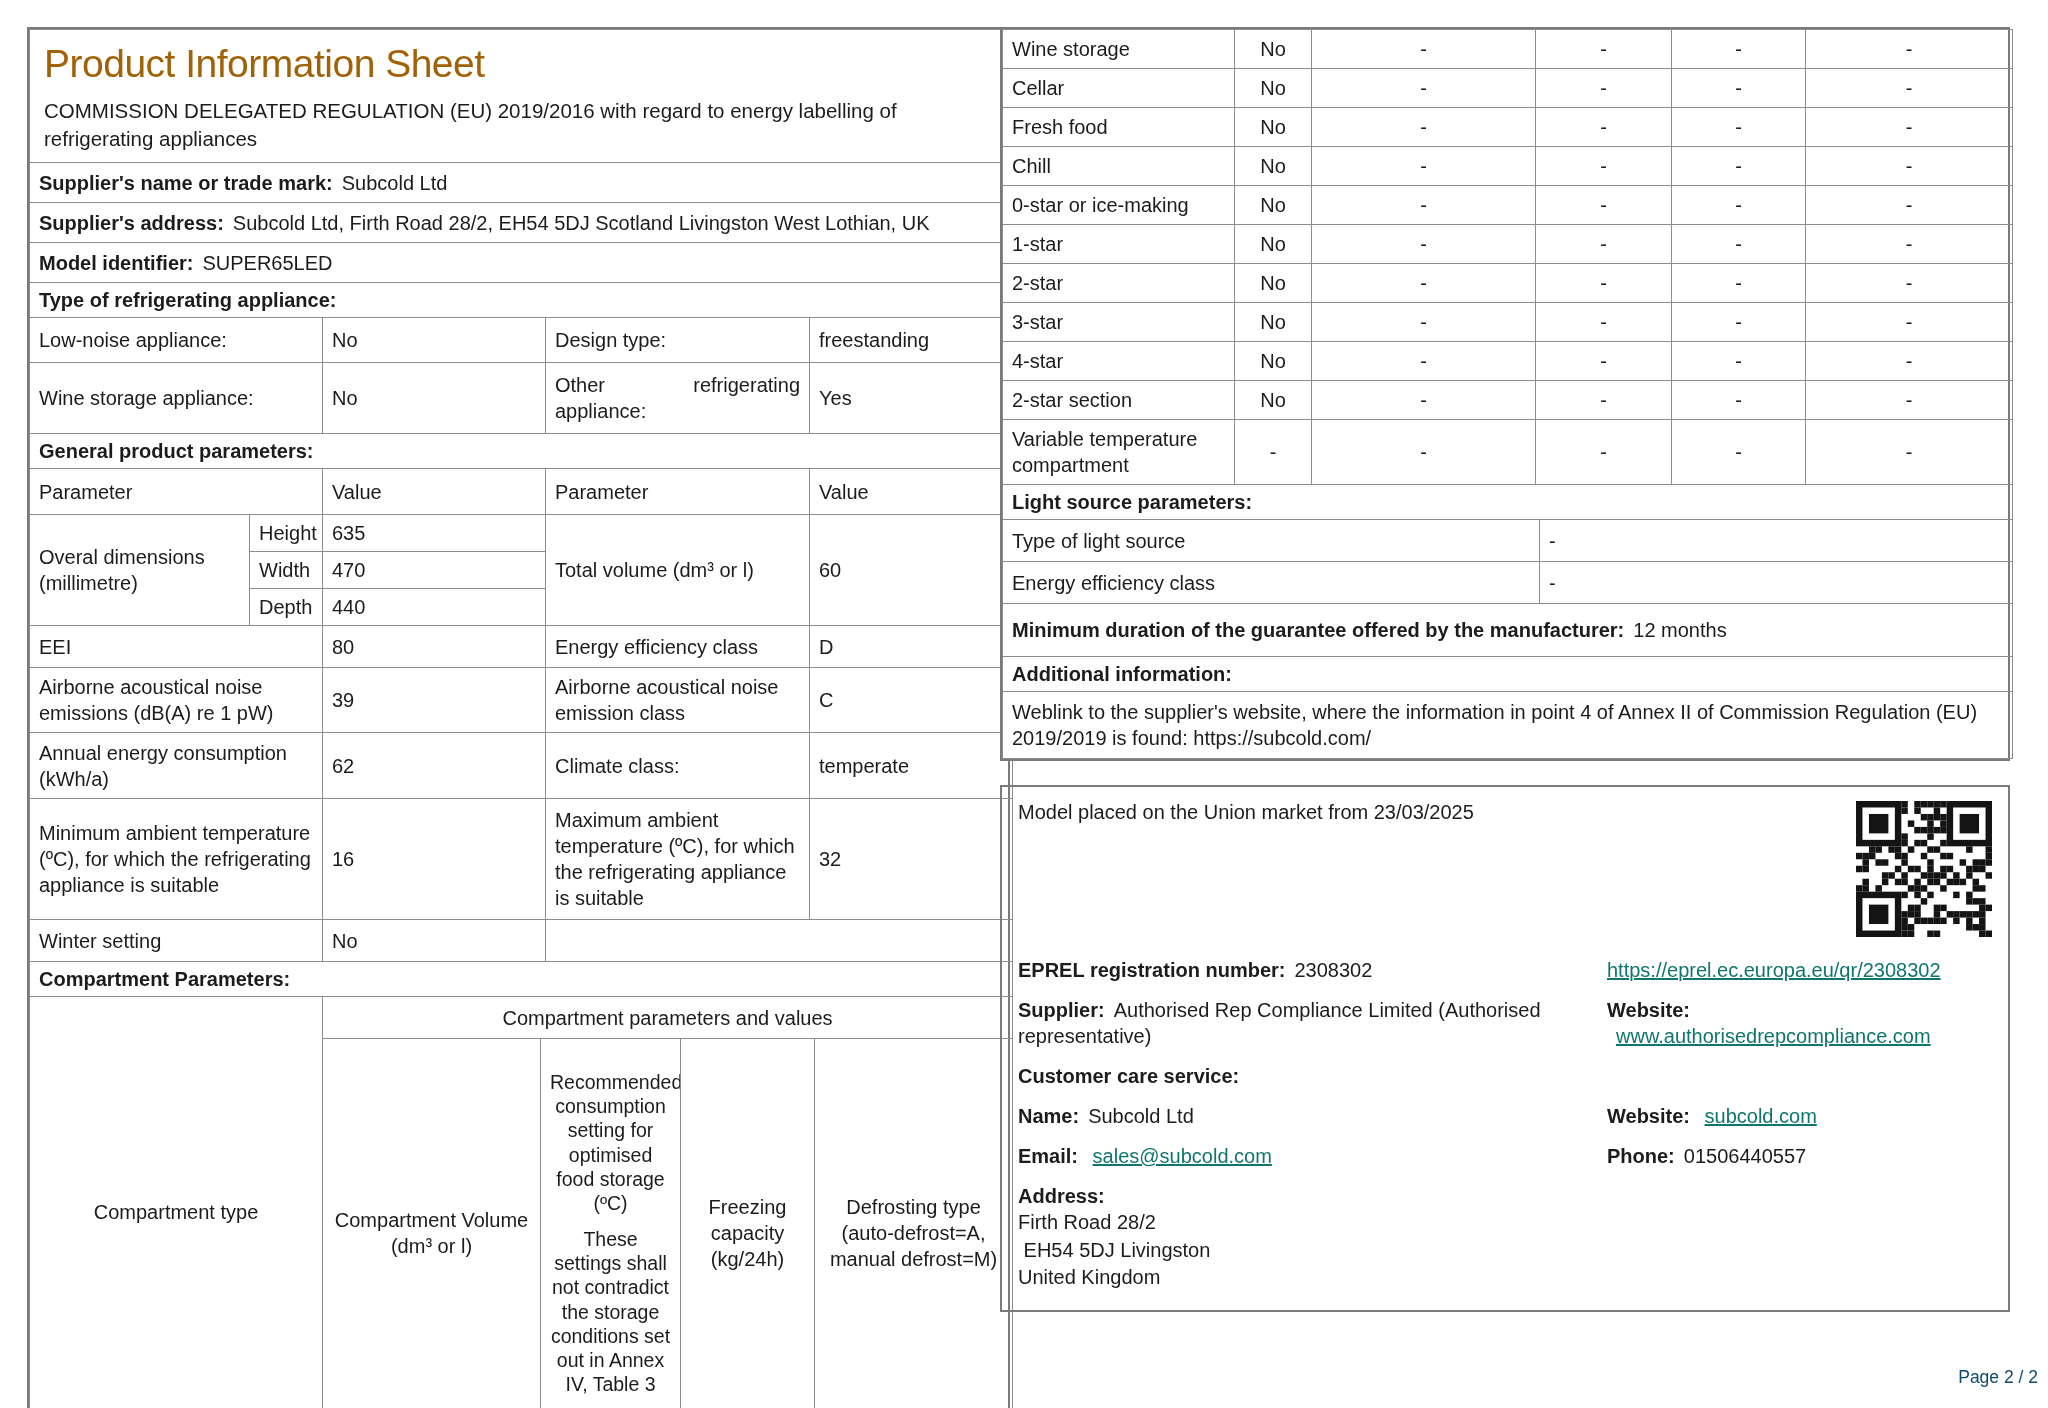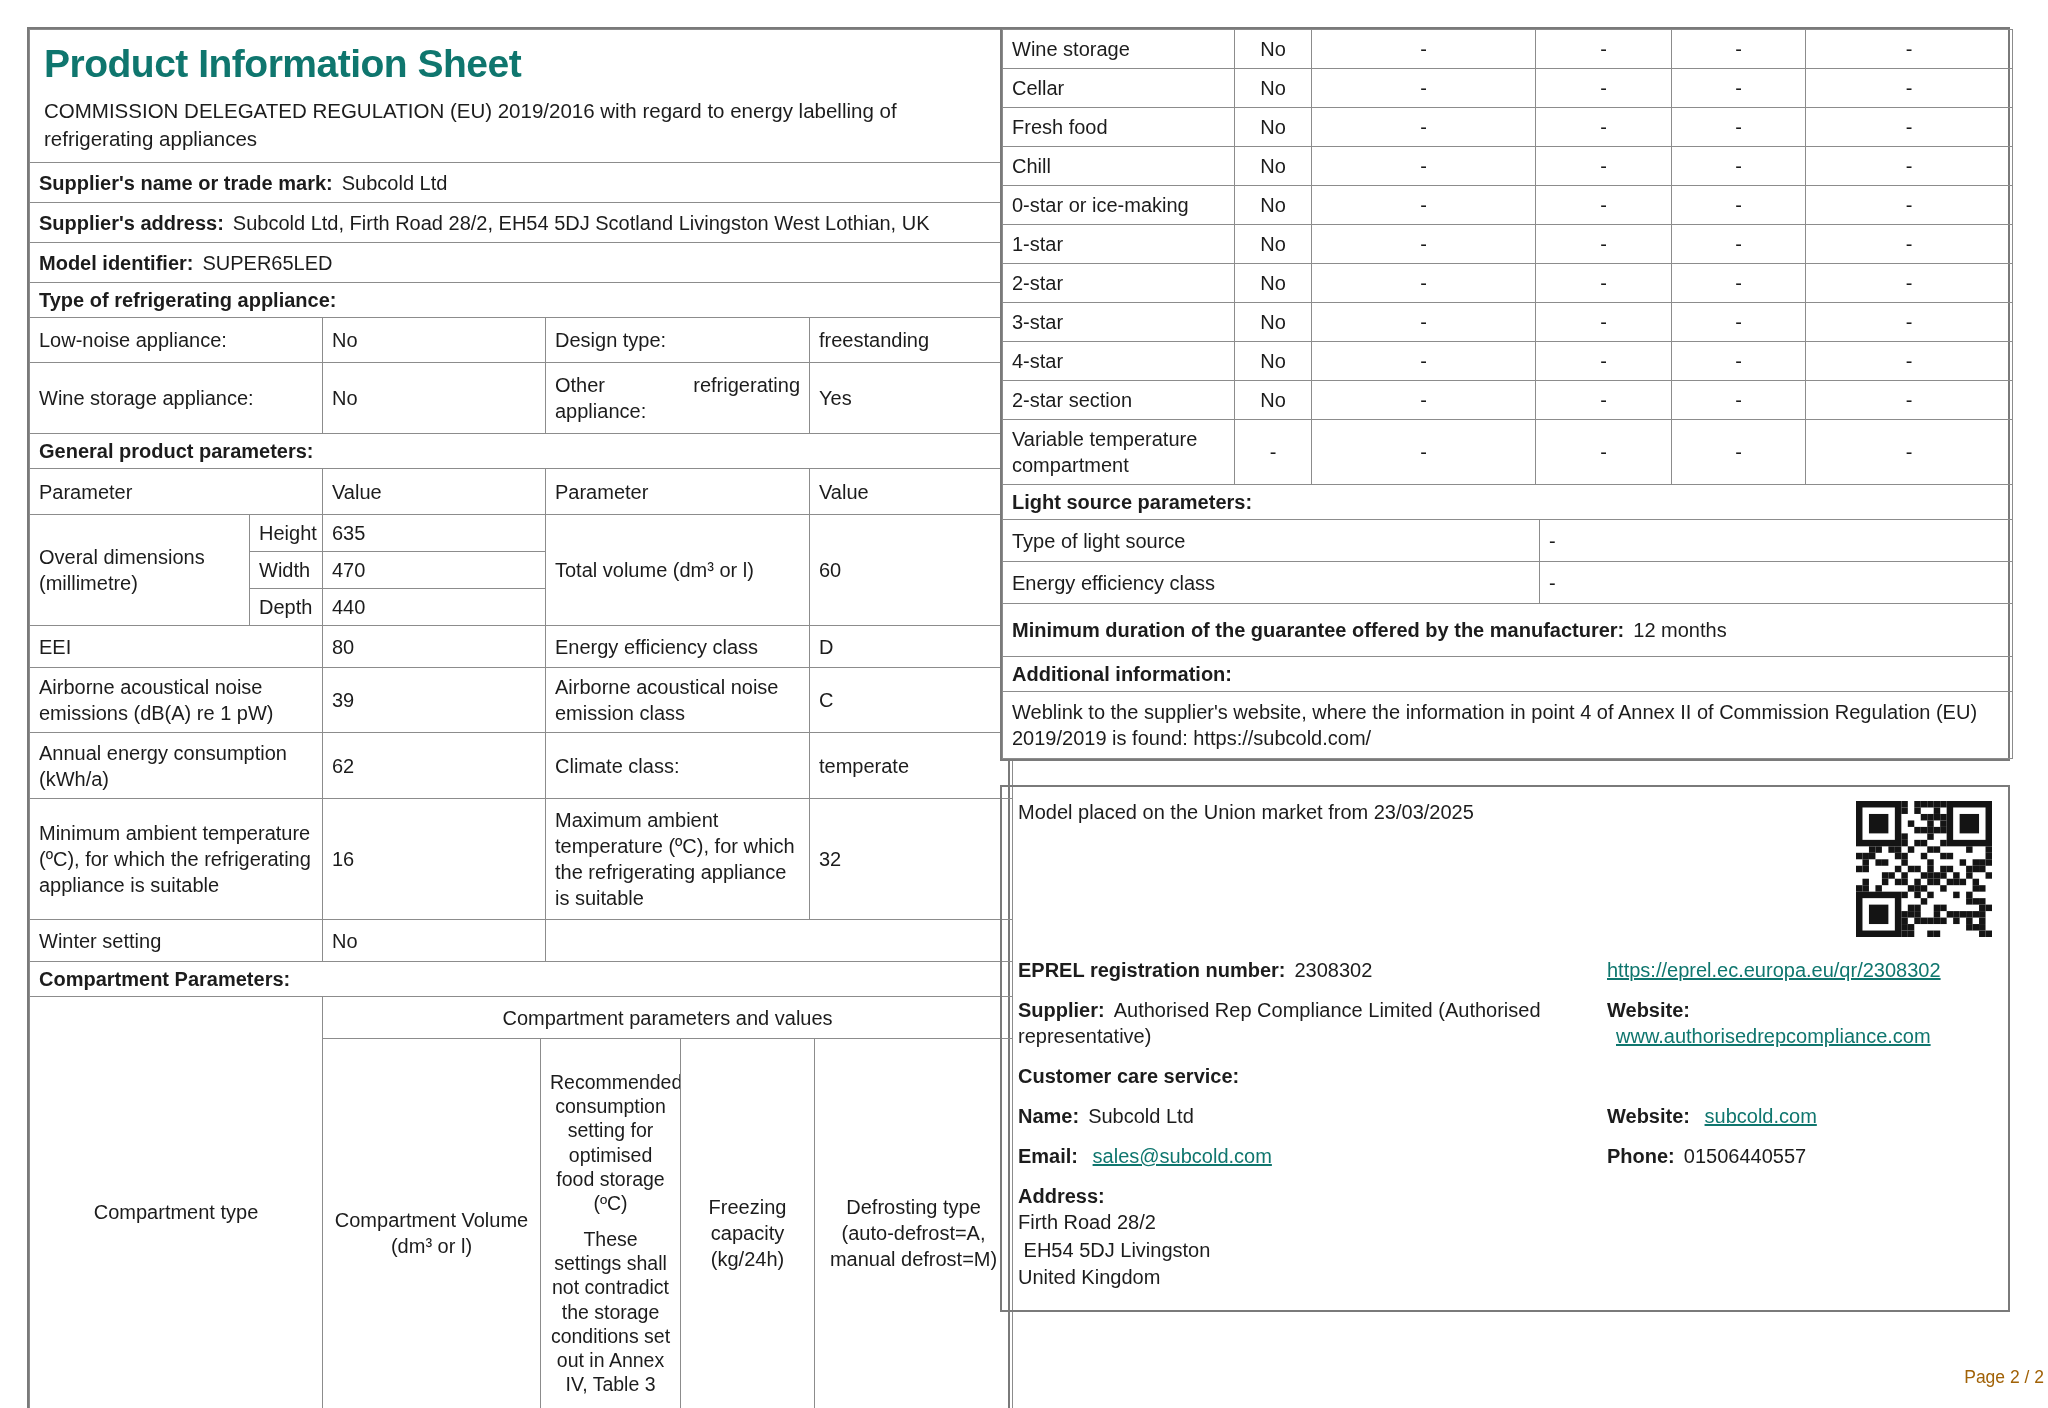--- a/index.html
+++ b/index.html
@@ -14,21 +14,21 @@
   table.t{border-collapse:collapse;table-layout:fixed;width:100%;margin-top:-1px;}
   table.t:first-child{margin-top:0;}
   table.t td{border:1px solid #8c8c8c;padding:4px 9px;vertical-align:middle;overflow:hidden;}
   td.section{vertical-align:top;padding:8px 9px 20px 9px;font-weight:700;}
   .b{font-weight:700;}
   .center{text-align:center;}
   .justify{text-align:justify;}
   .vtop{vertical-align:top;}
   
   .title-cell{padding:12px 14px 10px 14px !important;}
-  .doc-title{color:#0f766e;font-size:39px;font-weight:700;letter-spacing:-0.5px;line-height:1.15;margin-bottom:10px;}
+  .doc-title{color:#a16207;font-size:39px;font-weight:400;letter-spacing:-0.5px;line-height:1.15;margin-bottom:10px;}
   .doc-subtitle{font-size:20.5px;line-height:1.35;}
   .kv .lbl{font-weight:700;}
   .kv .val{margin-left:9px;}
   
   tr.r30 td{height:30px;}
   tr.r33 td{height:33px;}
   tr.r36 td{height:36px;}
   tr.r37 td{height:37px;}
   tr.r40 td{height:31px;}
   tr.r44 td{height:44px;}
@@ -40,21 +40,21 @@
   tr.rtall td{height:380px;}
   .tallcell{font-size:19.5px;line-height:1.24;}
   .tallcell .p2{margin-top:12px;}
   
   .infobox{border:2px solid #7a7a7a;margin-top:24px;position:relative;padding:12px 16px 18px 16px;min-height:445px;box-sizing:border-box;}
   .qr{position:absolute;top:14px;right:16px;width:136px;height:136px;}
   .boxrow{display:grid;grid-template-columns:1fr 385px;column-gap:24px;margin-top:14px;align-items:start;}
   .boxspacer{height:118px;}
   a.link, .link{color:#0f766e;text-decoration:underline;overflow-wrap:anywhere;cursor:pointer;}
   .addr-line{white-space:pre-wrap;line-height:1.38;}
-  #pagenum2{position:absolute;top:1366px;right:4px;color:#a16207;font-size:17.5px;}
+  #pagenum2{position:absolute;top:1366px;right:10px;color:#0c4a6e;font-size:17.5px;}
 </style>
 </head>
 <body>
 
 <div class="page" id="page1">
   <div class="block">
 
     <table class="t">
       <colgroup>
           <col style="width:983px">

